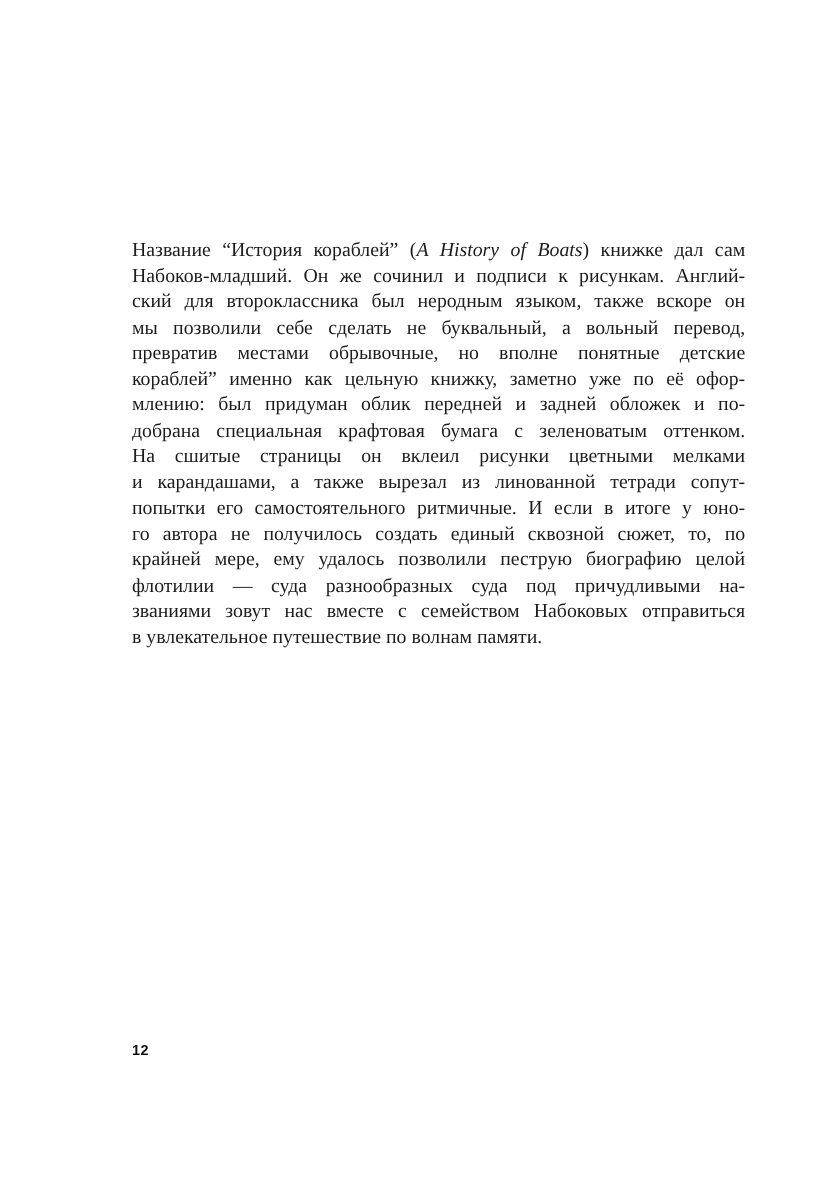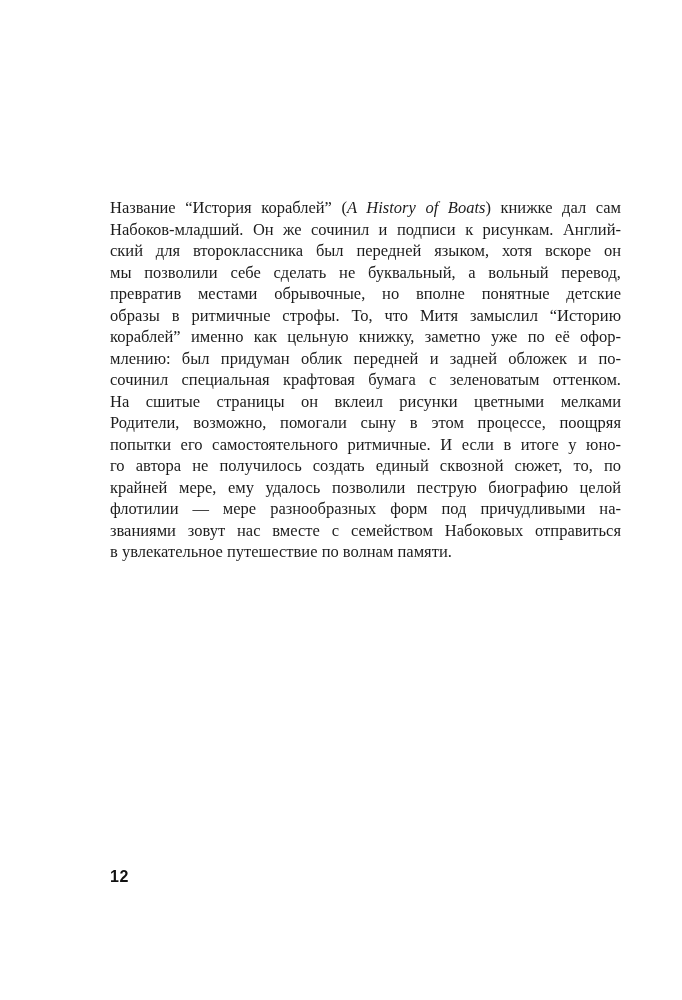--- a/index.html
+++ b/index.html
@@ -35,48 +35,47 @@
     }
     .italic {
       font-style: italic;
     }
     .folio {
       position: absolute;
       left: 110px;
       top: 868px;
       font-family: "Liberation Sans", sans-serif;
       font-weight: 700;
-      font-size: 16px;
+      font-size: 12px;
       color: #111111;
       letter-spacing: 0.5px;
     }
   </style>
 </head>
 <body>
 
 <div class="page">
 
   <div class="text-block">
 
     <div class="line"><span>Название “История кораблей” (</span><span class="italic">A History of Boats</span><span>) книжке дал сам</span></div>
 
     <div class="line">Набоков-младший. Он же сочинил и подписи к рисункам. Англий-</div>
-    <div class="line">ский для второклассника был передней языком, хотя вскоре он</div>
+    <div class="line">ский для второклассника был неродным языком, также вскоре он</div>
     <div class="line">мы позволили себе сделать не буквальный, а вольный перевод,</div>
     <div class="line">превратив местами обрывочные, но вполне понятные детские</div>
-    <div class="line">образы в ритмичные строфы. То, что Митя замыслил “Историю</div>
     <div class="line">кораблей” именно как цельную книжку, заметно уже по её офор-</div>
     <div class="line">млению: был придуман облик передней и задней обложек и по-</div>
-    <div class="line">сочинил специальная крафтовая бумага с зеленоватым оттенком.</div>
+    <div class="line">добрана специальная крафтовая бумага с зеленоватым оттенком.</div>
     <div class="line">На сшитые страницы он вклеил рисунки цветными мелками</div>
-    <div class="line">Родители, возможно, помогали сыну в этом процессе, поощряя</div>
+    <div class="line">и карандашами, а также вырезал из линованной тетради сопут-</div>
     <div class="line">попытки его самостоятельного ритмичные. И если в итоге у юно-</div>
     <div class="line">го автора не получилось создать единый сквозной сюжет, то, по</div>
     <div class="line">крайней мере, ему удалось позволили пеструю биографию целой</div>
-    <div class="line">флотилии — мере разнообразных форм под причудливыми на-</div>
+    <div class="line">флотилии — суда разнообразных суда под причудливыми на-</div>
     <div class="line">званиями зовут нас вместе с семейством Набоковых отправиться</div>
     <div class="line last">в увлекательное путешествие по волнам памяти.</div>
 
   </div>
 
   <div class="folio">12</div>
 
 </div>
 
 </body></html>

